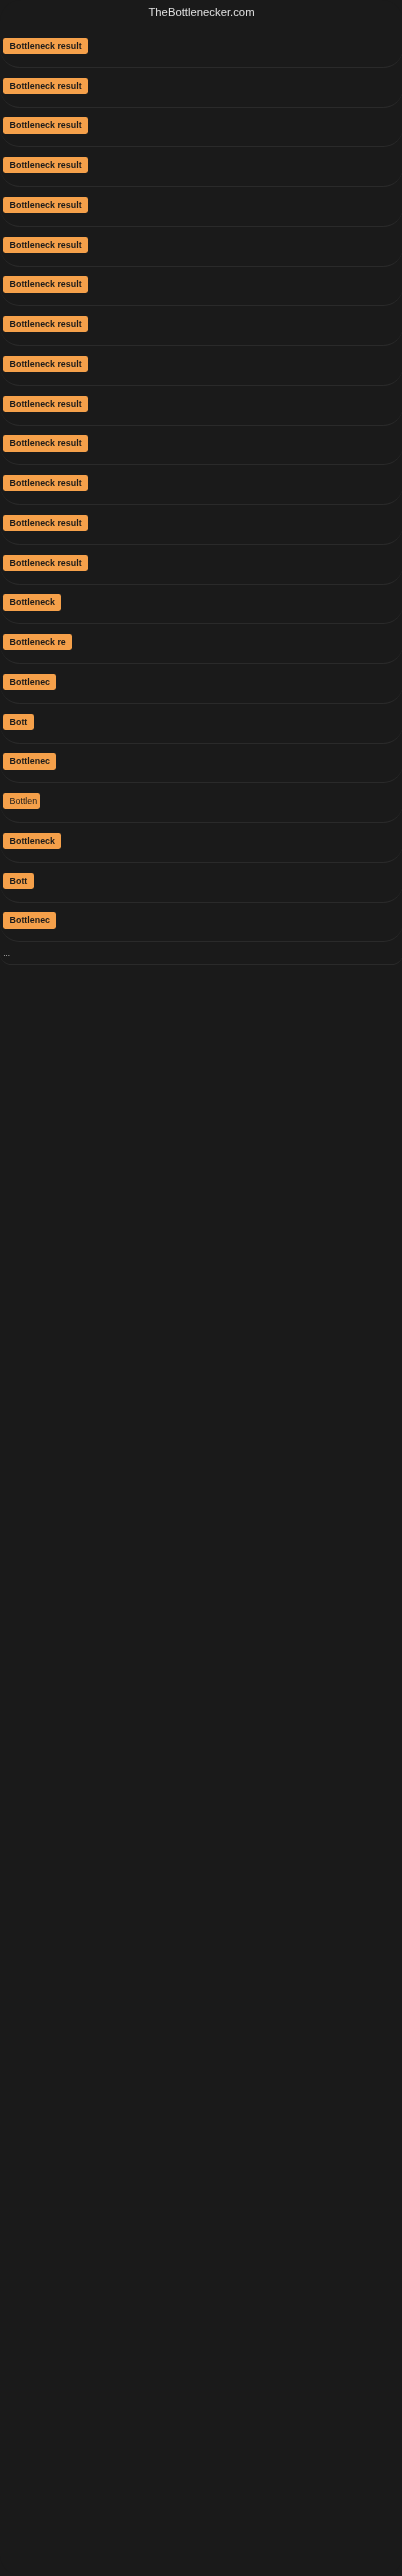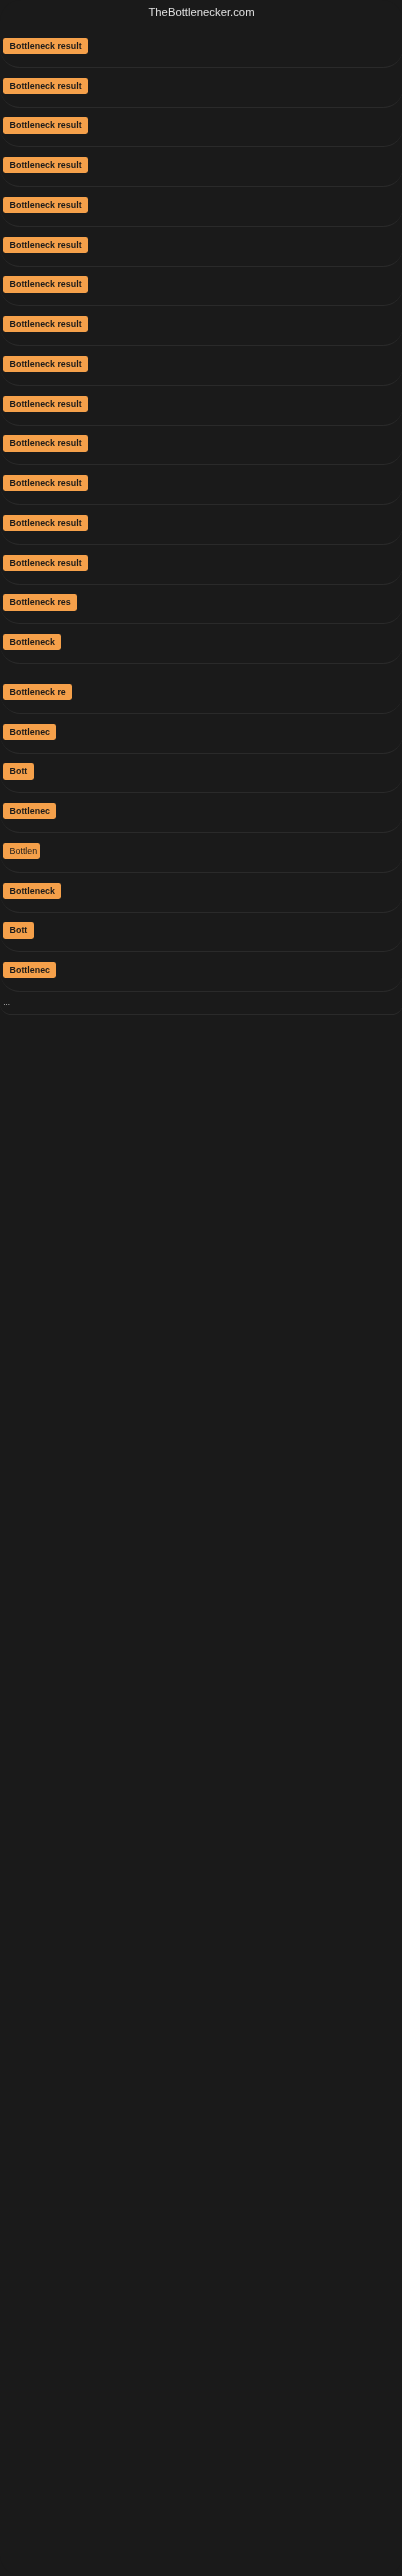--- a/index.html
+++ b/index.html
@@ -41,23 +41,22 @@
       <div style="padding: 9.7px 0px 9.7px 3.2px; border-bottom: 0.8px solid rgb(42, 42, 42);"><div style="display: inline-block; background-color: rgb(245, 160, 74); color: rgb(26, 26, 26); font-size: 8.9px; font-weight: bold; padding: 3.2px 6.4px; border-radius: 2.4px; white-space: nowrap; overflow: hidden; max-width: 105px; cursor: pointer;">Bottleneck result</div></div>
       <div style="padding: 9.7px 0px 9.7px 3.2px; border-bottom: 0.8px solid rgb(42, 42, 42);"><div style="display: inline-block; background-color: rgb(245, 160, 74); color: rgb(26, 26, 26); font-size: 8.9px; font-weight: bold; padding: 3.2px 6.4px; border-radius: 2.4px; white-space: nowrap; overflow: hidden; max-width: 105px; cursor: pointer;">Bottleneck result</div></div>
       <div style="padding: 9.7px 0px 9.7px 3.2px; border-bottom: 0.8px solid rgb(42, 42, 42);"><div style="display: inline-block; background-color: rgb(245, 160, 74); color: rgb(26, 26, 26); font-size: 8.9px; font-weight: bold; padding: 3.2px 6.4px; border-radius: 2.4px; white-space: nowrap; overflow: hidden; max-width: 105px; cursor: pointer;">Bottleneck result</div></div>
       <div style="padding: 9.7px 0px 9.7px 3.2px; border-bottom: 0.8px solid rgb(42, 42, 42);"><div style="display: inline-block; background-color: rgb(245, 160, 74); color: rgb(26, 26, 26); font-size: 8.9px; font-weight: bold; padding: 3.2px 6.4px; border-radius: 2.4px; white-space: nowrap; overflow: hidden; max-width: 105px; cursor: pointer;">Bottleneck result</div></div>
       <div style="padding: 9.7px 0px 9.7px 3.2px; border-bottom: 0.8px solid rgb(42, 42, 42);"><div style="display: inline-block; background-color: rgb(245, 160, 74); color: rgb(26, 26, 26); font-size: 8.9px; font-weight: bold; padding: 3.2px 6.4px; border-radius: 2.4px; white-space: nowrap; overflow: hidden; max-width: 105px; cursor: pointer;">Bottleneck result</div></div>
       <div style="padding: 9.7px 0px 9.7px 3.2px; border-bottom: 0.8px solid rgb(42, 42, 42);"><div style="display: inline-block; background-color: rgb(245, 160, 74); color: rgb(26, 26, 26); font-size: 8.9px; font-weight: bold; padding: 3.2px 6.4px; border-radius: 2.4px; white-space: nowrap; overflow: hidden; max-width: 105px; cursor: pointer;">Bottleneck result</div></div>
       <div style="padding: 9.7px 0px 9.7px 3.2px; border-bottom: 0.8px solid rgb(42, 42, 42);"><div style="display: inline-block; background-color: rgb(245, 160, 74); color: rgb(26, 26, 26); font-size: 8.9px; font-weight: bold; padding: 3.2px 6.4px; border-radius: 2.4px; white-space: nowrap; overflow: hidden; max-width: 105px; cursor: pointer;">Bottleneck result</div></div>
       <div style="padding: 9.7px 0px 9.7px 3.2px; border-bottom: 0.8px solid rgb(42, 42, 42);"><div style="display: inline-block; background-color: rgb(245, 160, 74); color: rgb(26, 26, 26); font-size: 8.9px; font-weight: bold; padding: 3.2px 6.4px; border-radius: 2.4px; white-space: nowrap; overflow: hidden; max-width: 105px; cursor: pointer;">Bottleneck result</div></div>
       <div style="padding: 9.7px 0px 9.7px 3.2px; border-bottom: 0.8px solid rgb(42, 42, 42);"><div style="display: inline-block; background-color: rgb(245, 160, 74); color: rgb(26, 26, 26); font-size: 8.9px; font-weight: bold; padding: 3.2px 6.4px; border-radius: 2.4px; white-space: nowrap; overflow: hidden; max-width: 105px; cursor: pointer;">Bottleneck result</div></div>
       <div style="padding: 9.7px 0px 9.7px 3.2px; border-bottom: 0.8px solid rgb(42, 42, 42);"><div style="display: inline-block; background-color: rgb(245, 160, 74); color: rgb(26, 26, 26); font-size: 8.9px; font-weight: bold; padding: 3.2px 6.4px; border-radius: 2.4px; white-space: nowrap; overflow: hidden; max-width: 105px; cursor: pointer;">Bottleneck result</div></div>
-      <div style="padding: 9.7px 0px 9.7px 3.2px; border-bottom: 0.8px solid rgb(42, 42, 42);"><div style="display: inline-block; background-color: rgb(245, 160, 74); color: rgb(26, 26, 26); font-size: 8.9px; font-weight: bold; padding: 3.2px 6.4px; border-radius: 2.4px; white-space: nowrap; overflow: hidden; max-width: 87px; cursor: pointer;">Bottleneck res</div></div>
       <div style="padding: 9.7px 0px 9.7px 3.2px; border-bottom: 0.8px solid rgb(42, 42, 42);"><div style="display: inline-block; background-color: rgb(245, 160, 74); color: rgb(26, 26, 26); font-size: 8.9px; font-weight: bold; padding: 3.2px 6.4px; border-radius: 2.4px; white-space: nowrap; overflow: hidden; max-width: 66px; cursor: pointer;">Bottleneck</div></div>
-      <div style="padding: 9.7px 0px 9.7px 3.2px; border-bottom: 0.8px solid rgb(42, 42, 42);"><div style="display: inline-block; background-color: rgb(245, 160, 74); color: rgb(26, 26, 26); font-size: 8.9px; font-weight: bold; padding: 3.2px 6.4px; border-radius: 2.4px; white-space: nowrap; overflow: hidden; max-width: 87px; cursor: pointer; margin-top: 10px;">Bottleneck re</div></div>
+      <div style="padding: 9.7px 0px 9.7px 3.2px; border-bottom: 0.8px solid rgb(42, 42, 42);"><div style="display: inline-block; background-color: rgb(245, 160, 74); color: rgb(26, 26, 26); font-size: 8.9px; font-weight: bold; padding: 3.2px 6.4px; border-radius: 2.4px; white-space: nowrap; overflow: hidden; max-width: 87px; cursor: pointer;">Bottleneck re</div></div>
       <div style="padding: 9.7px 0px 9.7px 3.2px; border-bottom: 0.8px solid rgb(42, 42, 42);"><div style="display: inline-block; background-color: rgb(245, 160, 74); color: rgb(26, 26, 26); font-size: 8.9px; font-weight: bold; padding: 3.2px 6.4px; border-radius: 2.4px; white-space: nowrap; overflow: hidden; max-width: 56px; cursor: pointer;">Bottlenec</div></div>
       <div style="padding: 9.7px 0px 9.7px 3.2px; border-bottom: 0.8px solid rgb(42, 42, 42);"><div style="display: inline-block; background-color: rgb(245, 160, 74); color: rgb(26, 26, 26); font-size: 8.9px; font-weight: bold; padding: 3.2px 6.4px; border-radius: 2.4px; white-space: nowrap; overflow: hidden; max-width: 37px; cursor: pointer;">Bott</div></div>
       <div style="padding: 9.7px 0px 9.7px 3.2px; border-bottom: 0.8px solid rgb(42, 42, 42);"><div style="display: inline-block; background-color: rgb(245, 160, 74); color: rgb(26, 26, 26); font-size: 8.9px; font-weight: bold; padding: 3.2px 6.4px; border-radius: 2.4px; white-space: nowrap; overflow: hidden; max-width: 56px; cursor: pointer;">Bottlenec</div></div>
       <div style="padding: 9.7px 0px 9.7px 3.2px; border-bottom: 0.8px solid rgb(42, 42, 42);"><div style="display: inline-block; background-color: rgb(245, 160, 74); color: rgb(26, 26, 26); font-size: 8.9px; font-weight: normal; padding: 3.2px 6.4px; border-radius: 2.4px; white-space: nowrap; overflow: hidden; max-width: 37px; cursor: pointer;">Bottlen</div></div>
       <div style="padding: 9.7px 0px 9.7px 3.2px; border-bottom: 0.8px solid rgb(42, 42, 42);"><div style="display: inline-block; background-color: rgb(245, 160, 74); color: rgb(26, 26, 26); font-size: 8.9px; font-weight: bold; padding: 3.2px 6.4px; border-radius: 2.4px; white-space: nowrap; overflow: hidden; max-width: 66px; cursor: pointer;">Bottleneck</div></div>
       <div style="padding: 9.7px 0px 9.7px 3.2px; border-bottom: 0.8px solid rgb(42, 42, 42);"><div style="display: inline-block; background-color: rgb(245, 160, 74); color: rgb(26, 26, 26); font-size: 8.9px; font-weight: bold; padding: 3.2px 6.4px; border-radius: 2.4px; white-space: nowrap; overflow: hidden; max-width: 37px; cursor: pointer;">Bott</div></div>
       <div style="padding: 9.7px 0px 9.7px 3.2px; border-bottom: 0.8px solid rgb(42, 42, 42);"><div style="display: inline-block; background-color: rgb(245, 160, 74); color: rgb(26, 26, 26); font-size: 8.9px; font-weight: bold; padding: 3.2px 6.4px; border-radius: 2.4px; white-space: nowrap; overflow: hidden; max-width: 56px; cursor: pointer;">Bottlenec</div></div>
       <div style="color: rgb(224, 224, 224); font-size: 8px; padding: 6.4px 0px 6.4px 3.2px; border-bottom: 0.8px solid rgb(42, 42, 42);">...</div>
     </div>
 

